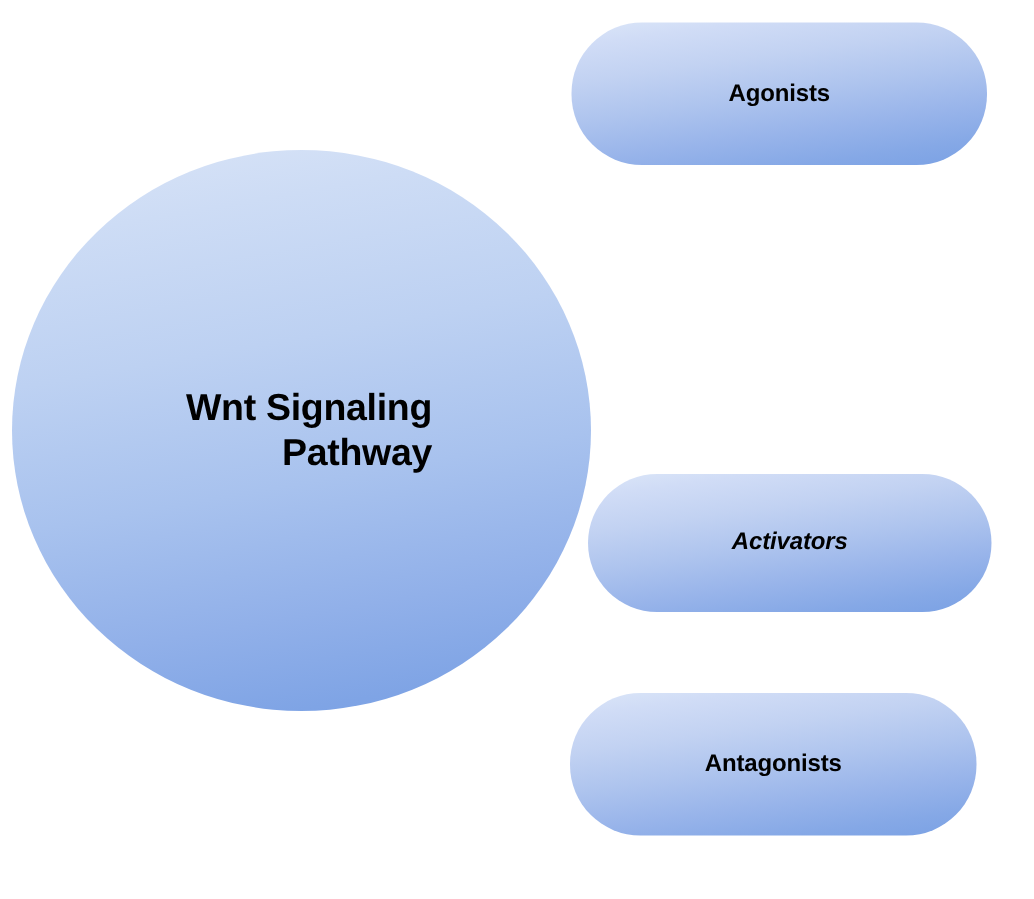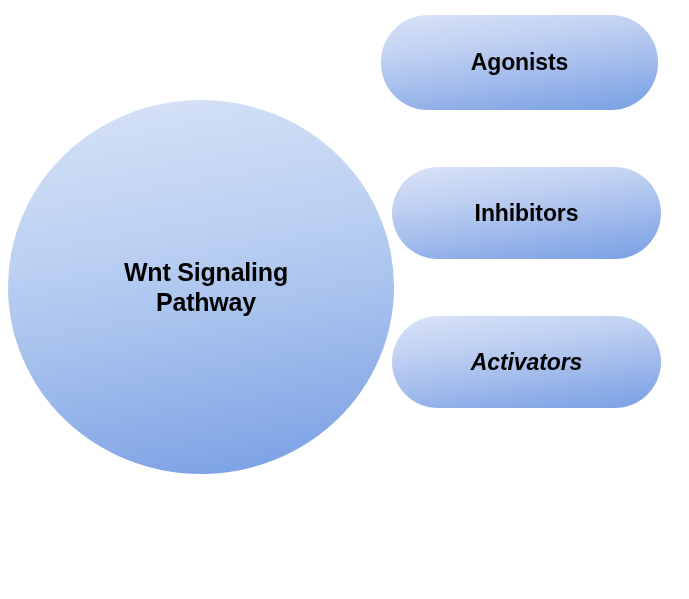--- a/index.html
+++ b/index.html
@@ -40,21 +40,21 @@
     align-items: center;
     justify-content: center;
     box-sizing: border-box;
     z-index: 2;
   }
 
   .hub-label {
     font-size: 25px;
     font-weight: bold;
     color: #000000;
-    text-align: center;
+    text-align: right;
     line-height: 1.2;
     letter-spacing: -0.2px;
     padding-left: 10px;
     white-space: pre-line;
     user-select: none;
   }
 
   
   .branch {
     position: absolute;
@@ -67,21 +67,21 @@
                 #98b4ea 70%,
                 #85a8e6 87%,
                 #7aa1e4 100%);
     display: flex;
     align-items: center;
     justify-content: center;
     z-index: 1;
   }
 
   .branch-label {
-    font-size: 23px;
+    font-size: 16px;
     font-weight: bold;
     color: #000000;
     text-align: right;
     letter-spacing: -0.1px;
     user-select: none;
   }
 
   
   .branch-agonists {
     left: 381px;
@@ -120,22 +120,22 @@
 
   <div class="hub">
     <div class="hub-label">Wnt Signaling
 Pathway</div>
   </div>
 
   <div class="branch branch-agonists">
     <div class="branch-label">Agonists</div>
   </div>
 
-  <div class="branch branch-inhibitors">
-    <div class="branch-label">Inhibitors</div>
-  </div>
 
   <div class="branch branch-activators">
     <div class="branch-label">Activators</div>
   </div>
 
+  <div class="branch branch-antagonists">
+    <div class="branch-label">Antagonists</div>
+  </div>
 
 </div>
 
 </body></html>

